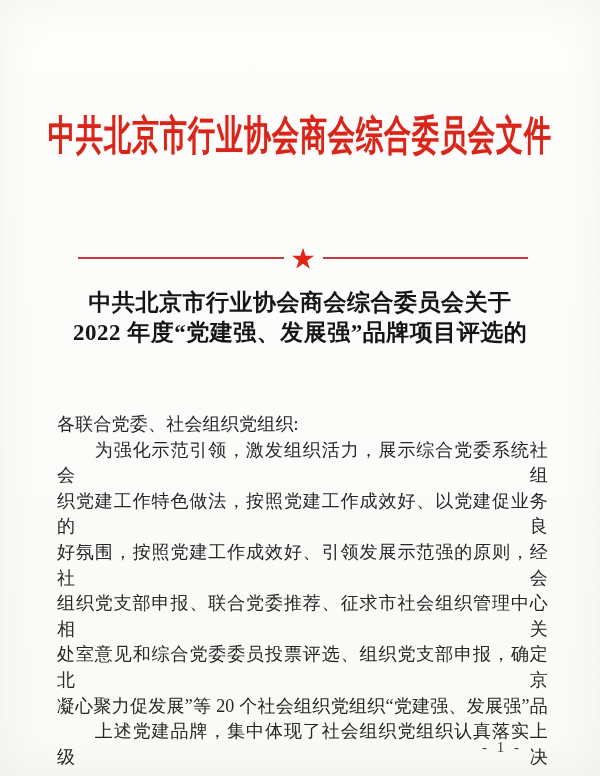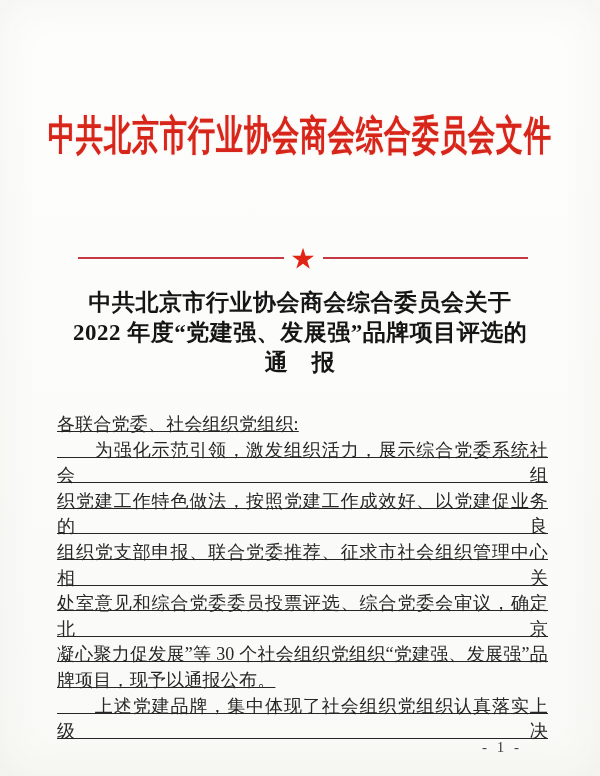--- a/index.html
+++ b/index.html
@@ -32,21 +32,21 @@
   .rule .star { color:#e02416; font-size:25px; line-height:25px; padding:0 7px; }
   .title {
     position:absolute; top:288px; left:0; width:100%;
     text-align:center; font-size:23px; font-weight:bold;
     color:#151515; line-height:30px; letter-spacing:0.5px;
   }
   .body-text {
     position:absolute; top:412px; left:57px; width:491px;
     font-size:18px; line-height:25.6px; color:#262626;
   }
-  .body-text .line { text-align:justify; letter-spacing:0.2px;text-decoration:underline; }
+  .body-text .line { text-align:justify; letter-spacing:0.2px; }
   .body-text .line.fill { text-align-last:justify; }
   .page-number {
     position:absolute; top:739px; right:78px;
     font-size:15px; color:#3f3f3f; letter-spacing:3px; white-space:nowrap;
   }
 </style>
 </head>
 <body>
 
 <div class="paper">
@@ -56,30 +56,29 @@
 
   <div class="rule">
     <span class="seg"></span>
     <span class="star">★</span>
     <span class="seg"></span>
   </div>
 
   <div class="title">
     <div>中共北京市行业协会商会综合委员会关于</div>
     <div>2022 年度“党建强、发展强”品牌项目评选的</div>
-    <div>通　报</div>
   </div>
 
   <div class="body-text">
     <div class="line">各联合党委、社会组织党组织:</div>
     <div class="line fill">　　为强化示范引领，激发组织活力，展示综合党委系统社会组</div>
     <div class="line fill">织党建工作特色做法，按照党建工作成效好、以党建促业务的良</div>
+    <div class="line fill">好氛围，按照党建工作成效好、引领发展示范强的原则，经社会</div>
     <div class="line fill">组织党支部申报、联合党委推荐、征求市社会组织管理中心相关</div>
-    <div class="line fill">处室意见和综合党委委员投票评选、综合党委会审议，确定北京</div>
-    <div class="line fill">凝心聚力促发展”等 30 个社会组织党组织“党建强、发展强”品</div>
-    <div class="line">牌项目，现予以通报公布。</div>
+    <div class="line fill">处室意见和综合党委委员投票评选、组织党支部申报，确定北京</div>
+    <div class="line fill">凝心聚力促发展”等 20 个社会组织党组织“党建强、发展强”品</div>
     <div class="line fill">　　上述党建品牌，集中体现了社会组织党组织认真落实上级决</div>
 
   </div>
 
   <div class="page-number">- 1 -</div>
 
 </div>
 
 </body></html>

